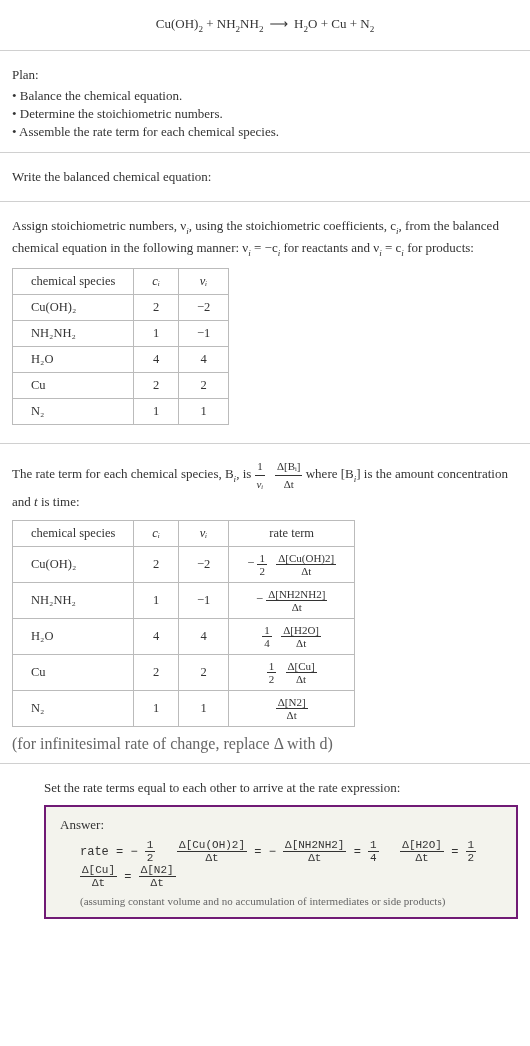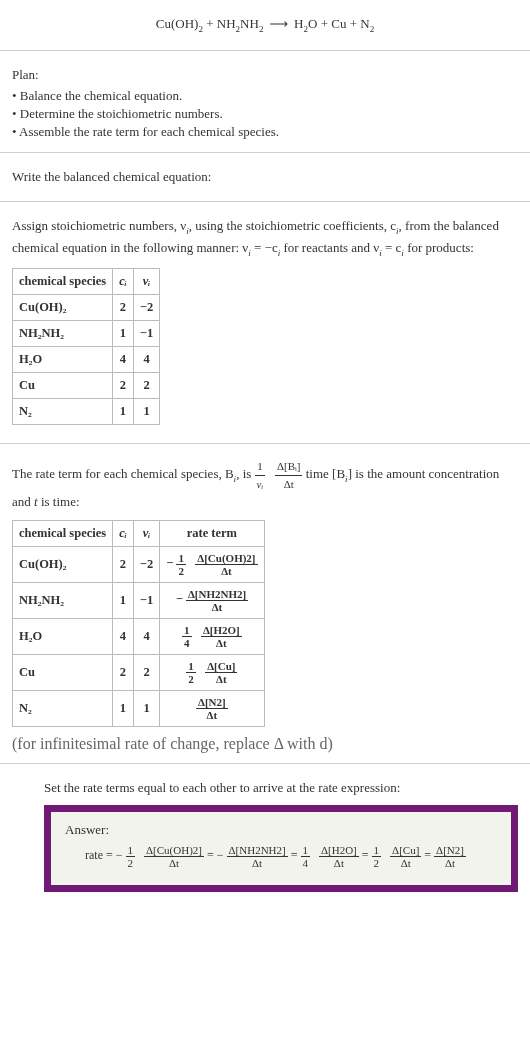--- a/index.html
+++ b/index.html
@@ -34,46 +34,47 @@
 }
 .bullet {
   margin: 2px 0 2px 0;
 }
 table.data {
   border-collapse: collapse;
   margin: 8px 0;
 }
 table.data td, table.data th {
   border: 1px solid #bbb;
-  padding: 5px 6px;
+  padding: 5px 18px;
   text-align: center;
-  font-weight: bold;
+  font-weight: normal;
   font-size: 12.5px;
 }
 table.data th {
   background: #fff;
 }
 .note {
   font-size: 16px;
   color: #666;
   margin-top: 4px;
 }
 .answer-box {
   background: #f3f3ed;
-  border: 7px solid #701a75;
+  border: 2px solid #701a75;
   padding: 10px 14px;
   margin: 8px 0 4px 0;
 }
 .answer-label {
   font-size: 13px;
   margin-bottom: 6px;
 }
 .rate-eq {
   font-size: 12px;
   margin: 6px 0 6px 20px;
+  font-family: Liberation Mono, monospace;
 }
 .assume {
   font-size: 11px;
   color: #666;
   margin-left: 20px;
 }
 .frac {
   display: inline-block;
   vertical-align: middle;
   text-align: center;
@@ -157,21 +158,21 @@
   </tbody>
     </table>
 </div>
 
 <div class="section">
   <div class="line">
     <span>The rate term for each chemical species, B</span><sub class="ital">i</sub><span>, is </span>
     <span class="frac"><span class="num">1</span><span class="den ital">νᵢ</span></span>
     <span>&nbsp;</span>
     <span class="frac"><span class="num">Δ[Bᵢ]</span><span class="den">Δt</span></span>
-    <span> time [B</span><sub class="ital">i</sub><span>] is the amount concentration and </span><span class="ital">t</span><span> is time:</span>
+    <span> where [B</span><sub class="ital">i</sub><span>] is the amount concentration and </span><span class="ital">t</span><span> is time:</span>
   </div>
   <table class="data">
     <tbody>
         <tr>
       <th>chemical species</th>
       <th><span class="ital">cᵢ</span></th>
       <th><span class="ital">νᵢ</span></th>
       <th>rate term</th>
     </tr>
     <tr>
@@ -242,14 +243,15 @@
       <span class="frac small"><span class="num">1</span><span class="den">4</span></span>
       <span>&nbsp;</span>
       <span class="frac small"><span class="num">Δ[H2O]</span><span class="den">Δt</span></span>
       <span> = </span>
       <span class="frac small"><span class="num">1</span><span class="den">2</span></span>
       <span>&nbsp;</span>
       <span class="frac small"><span class="num">Δ[Cu]</span><span class="den">Δt</span></span>
       <span> = </span>
       <span class="frac small"><span class="num">Δ[N2]</span><span class="den">Δt</span></span>
     </div>
+    <div class="assume">(assuming constant volume and no accumulation of intermediates or side products)</div>
   </div>
 </div>
 
 </body></html>

